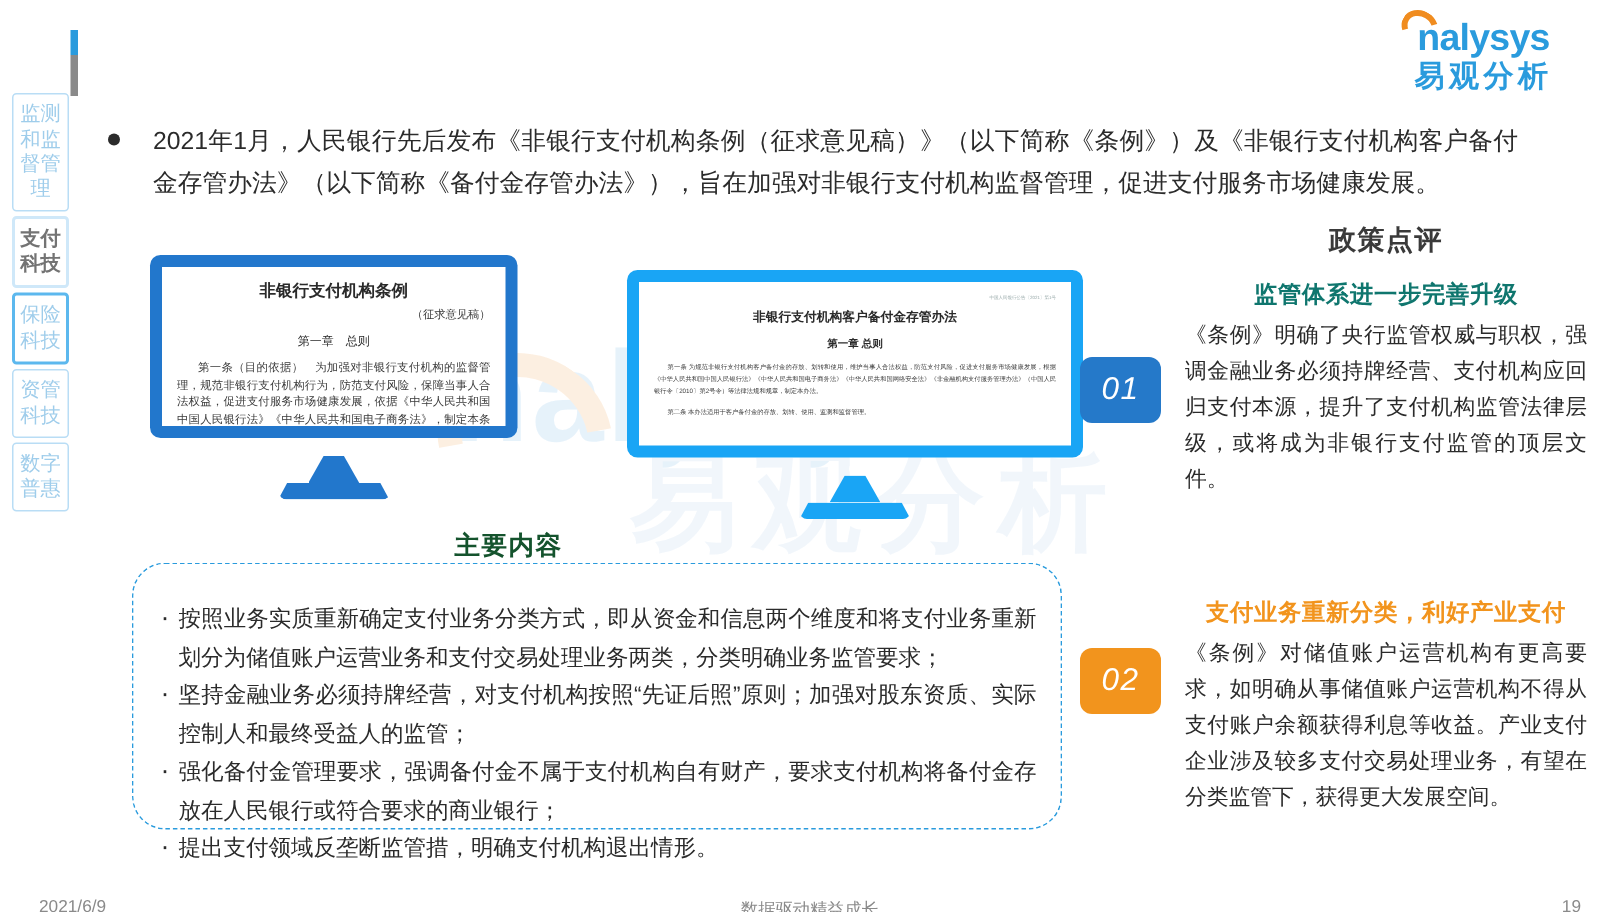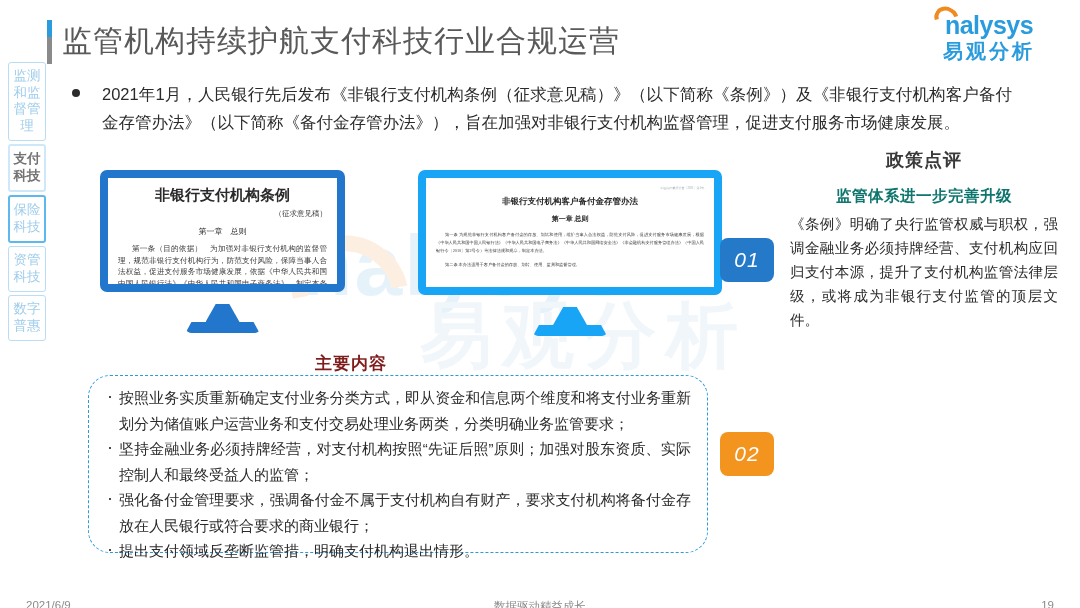--- a/index.html
+++ b/index.html
@@ -182,61 +182,60 @@
     margin: 0 auto;
     border-radius: 0 0 5px 5px;
     clip-path: polygon(8% 0, 92% 0, 100% 100%, 0% 100%);
   }
 
   #monitor-left { left: 100px; top: 170px; width: 245px; }
   #monitor-left .mon-body { background: #2277cc; height: 122px; }
   #monitor-left .mon-neck { background: #2277cc; clip-path: polygon(30% 0, 70% 0, 100% 100%, 0% 100%); }
   #monitor-left .mon-base { background: #2277cc; }
 
-  #monitor-right { left: 418px; top: 170px; width: 304px; font-family: Liberation Serif, serif; }
+  #monitor-right { left: 418px; top: 180px; width: 304px; }
   #monitor-right .mon-body { background: #19a5f5; height: 125px; }
   #monitor-right .mon-neck { background: #19a5f5; clip-path: polygon(30% 0, 70% 0, 100% 100%, 0% 100%); }
   #monitor-right .mon-base { background: #19a5f5; }
 
   .doc-title {
     text-align: center;
     font-weight: bold;
     color: #2a2a2a;
   }
   .doc-sub { text-align: right; color: #3a3a3a; }
   .doc-p { color: #3a3a3a; text-align: justify; }
 
-  .doc-a .doc-title { font-size: 15px; margin-bottom: 4px; }
+  .doc-a .doc-title { font-size: 11px; margin-bottom: 4px; }
   .doc-a .doc-sub { font-size: 7.5px; margin-bottom: 7px; }
   .doc-a .doc-ch { text-align: center; font-size: 8px; margin-bottom: 6px; color:#2a2a2a; }
   .doc-a .doc-p { font-size: 7.6px; line-height: 11.5px; text-indent: 14px; }
 
   .doc-b .doc-head { font-size: 3px; color: #9aa; text-align: right; }
   .doc-b .doc-title { font-size: 8.5px; margin: 6px 0 6px 0; }
   .doc-b .doc-ch { text-align: center; font-size: 7px; margin-bottom: 7px; color:#2a2a2a; font-weight:bold; }
   .doc-b .doc-p { font-size: 4.2px; line-height: 8px; text-indent: 9px; margin-bottom: 6px; }
 
   
   .main-label {
     position: absolute;
     left: 303px; top: 352px;
     font-size: 17px;
     font-weight: bold;
-    color: #7f1d1d;
+    color: #14532d;
     z-index: 4;
     letter-spacing: 1px;
-    margin-left: 12px;
   }
   .content-box {
     position: absolute;
     left: 88px; top: 375px;
     width: 620px; height: 178px;
     border: 1.6px dashed #2a9bdd;
     border-radius: 22px;
-    padding: 9px 16px 5px 16px;
+    padding: 24px 16px 5px 16px;
     z-index: 3;
     background: transparent;
   }
   .content-list { list-style: none; }
   .content-list li {
     position: relative;
     font-size: 15px;
     line-height: 25.5px;
     color: #2b2b2b;
     padding-left: 14px;
@@ -316,21 +315,20 @@
 
 <div class="slide">
 
   <div class="watermark">
     <div class="wm-swoosh"></div>
     <div class="wm-text">nalysys</div>
     <div class="wm-text wm-text2">易观分析</div>
   </div>
 
   <div class="title-accent"></div>
-  <div class="page-title">监管机构持续护航支付科技行业合规运营</div>
 
   <div class="logo">
     <div class="logo-en">
       <span class="logo-swoosh"></span>
       <span>nalysys</span>
     </div>
     <div class="logo-cn">易观分析</div>
   </div>
 
   <div class="sidebar">
@@ -399,20 +397,24 @@
   <div class="badge" id="badge-02">02</div>
 
   <div class="right-col">
     <div class="rc-title">政策点评</div>
 
     <div class="rc-block">
       <div class="rc-head blue">监管体系进一步完善升级</div>
       <div class="rc-body">《条例》明确了央行监管权威与职权，强调金融业务必须持牌经营、支付机构应回归支付本源，提升了支付机构监管法律层级，或将成为非银行支付监管的顶层文件。</div>
     </div>
 
+    <div class="rc-block rc-block2">
+      <div class="rc-head orange">支付业务重新分类，利好产业支付</div>
+      <div class="rc-body">《条例》对储值账户运营机构有更高要求，如明确从事储值账户运营机构不得从支付账户余额获得利息等收益。产业支付企业涉及较多支付交易处理业务，有望在分类监管下，获得更大发展空间。</div>
+    </div>
   </div>
 
   <div class="footer">
     <span class="f-left">2021/6/9</span>
     <span class="f-mid">数据驱动精益成长</span>
     <span class="f-right">19</span>
   </div>
 
 </div>
 

